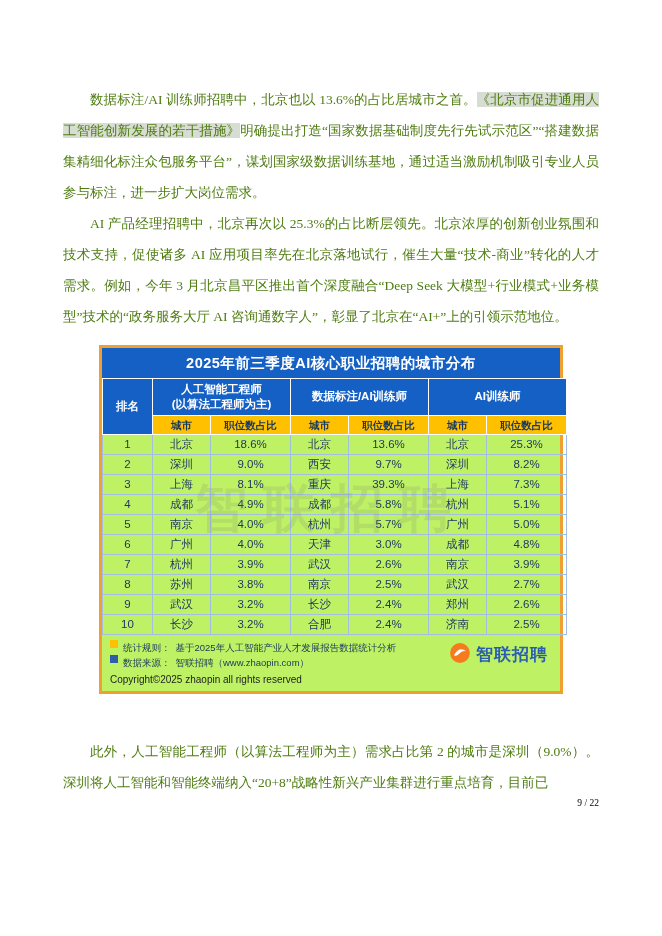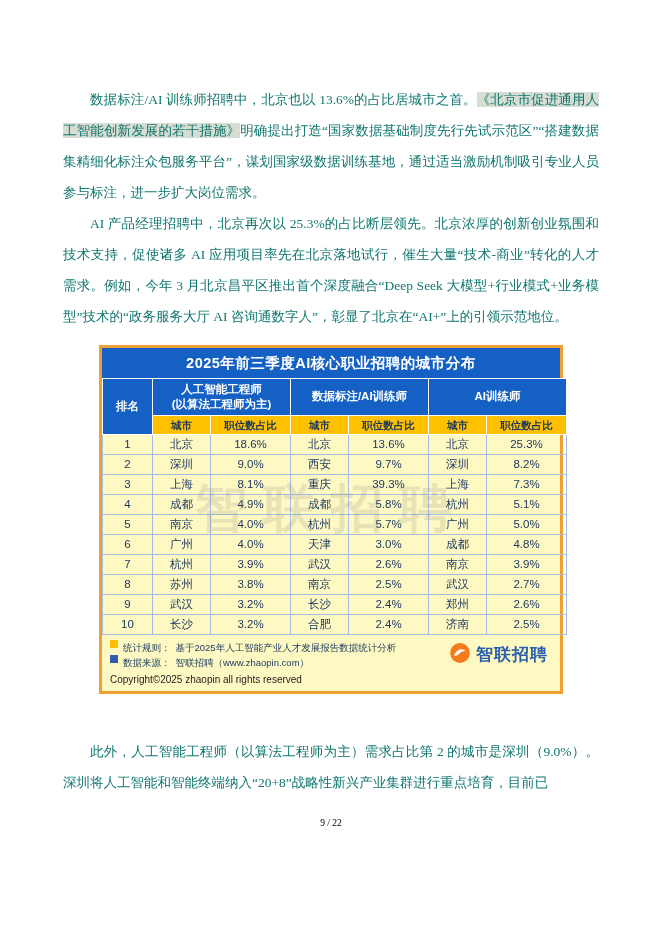--- a/index.html
+++ b/index.html
@@ -3,27 +3,27 @@
 <meta charset="utf-8">
 <style>
   html,body{margin:0;padding:0;}
   body{
     width:662px;height:936px;background:#ffffff;overflow:hidden;
     font-family:"Liberation Sans",sans-serif;color:#000;
   }
   .content{box-sizing:border-box;padding:84px 63px 0 63px;}
   p.body-text{
     margin:0;font-family:"Liberation Serif",serif;
-    font-size:13.5px;line-height:31px;text-align:justify;text-indent:2em;color:#0f766e;
+    font-size:13.5px;line-height:31px;text-align:justify;text-indent:2em;color:#4d7c0f;
   }
   .highlight{background:#d7ddd2;}
   
   .table-card{
     width:464px;margin:13px auto 0 auto;border:3px solid #F0A030;
-    background:#fef9c3;position:relative;box-sizing:border-box;
+    background:#bef264;position:relative;box-sizing:border-box;
   }
   .table-title{
     background:#1460C4;color:#fff;font-weight:bold;font-size:14.5px;
     text-align:center;line-height:30px;letter-spacing:0.5px;
   }
   table.dist{width:100%;border-collapse:collapse;table-layout:fixed;}
   table.dist th,table.dist td{text-align:center;vertical-align:middle;overflow:hidden;}
   th.rank-h,th.group-h{
     background:#1460C4;color:#fff;font-weight:bold;font-size:11.5px;
     border:1px solid #ffffff;line-height:1.3;white-space:pre-line;padding:3px 0;
@@ -47,21 +47,21 @@
   .logo-text{color:#2B5FAE;font-weight:bold;font-size:17px;letter-spacing:1px;}
   .copyright{font-size:10px;color:#222;padding:2px 8px 6px 8px;}
   .watermark{
     position:absolute;top:47%;left:0;right:0;transform:translateY(-50%);
     text-align:center;font-size:52px;font-weight:bold;letter-spacing:16px;
     color:#7a7a7a;opacity:0.17;white-space:nowrap;pointer-events:none;z-index:4;
   }
   
   p.p3{margin-top:42px;}
   .page-number{
-    text-align:center;font-size:9.5px;margin-top:20px;
+    text-align:right;font-size:9.5px;
     font-family:"Liberation Serif",serif;color:#000;
   }
 </style>
 </head>
 <body>
 
 <div class="content">
 
   <p class="body-text"><span>数据标注/AI 训练师招聘中，北京也以 13.6%的占比居城市之首。</span><span class="highlight">《北京市促进通用人工智能创新发展的若干措施》</span><span>明确提出打造“国家数据基础制度先行先试示范区”“搭建数据集精细化标注众包服务平台”，谋划国家级数据训练基地，通过适当激励机制吸引专业人员参与标注，进一步扩大岗位需求。</span></p>
 

